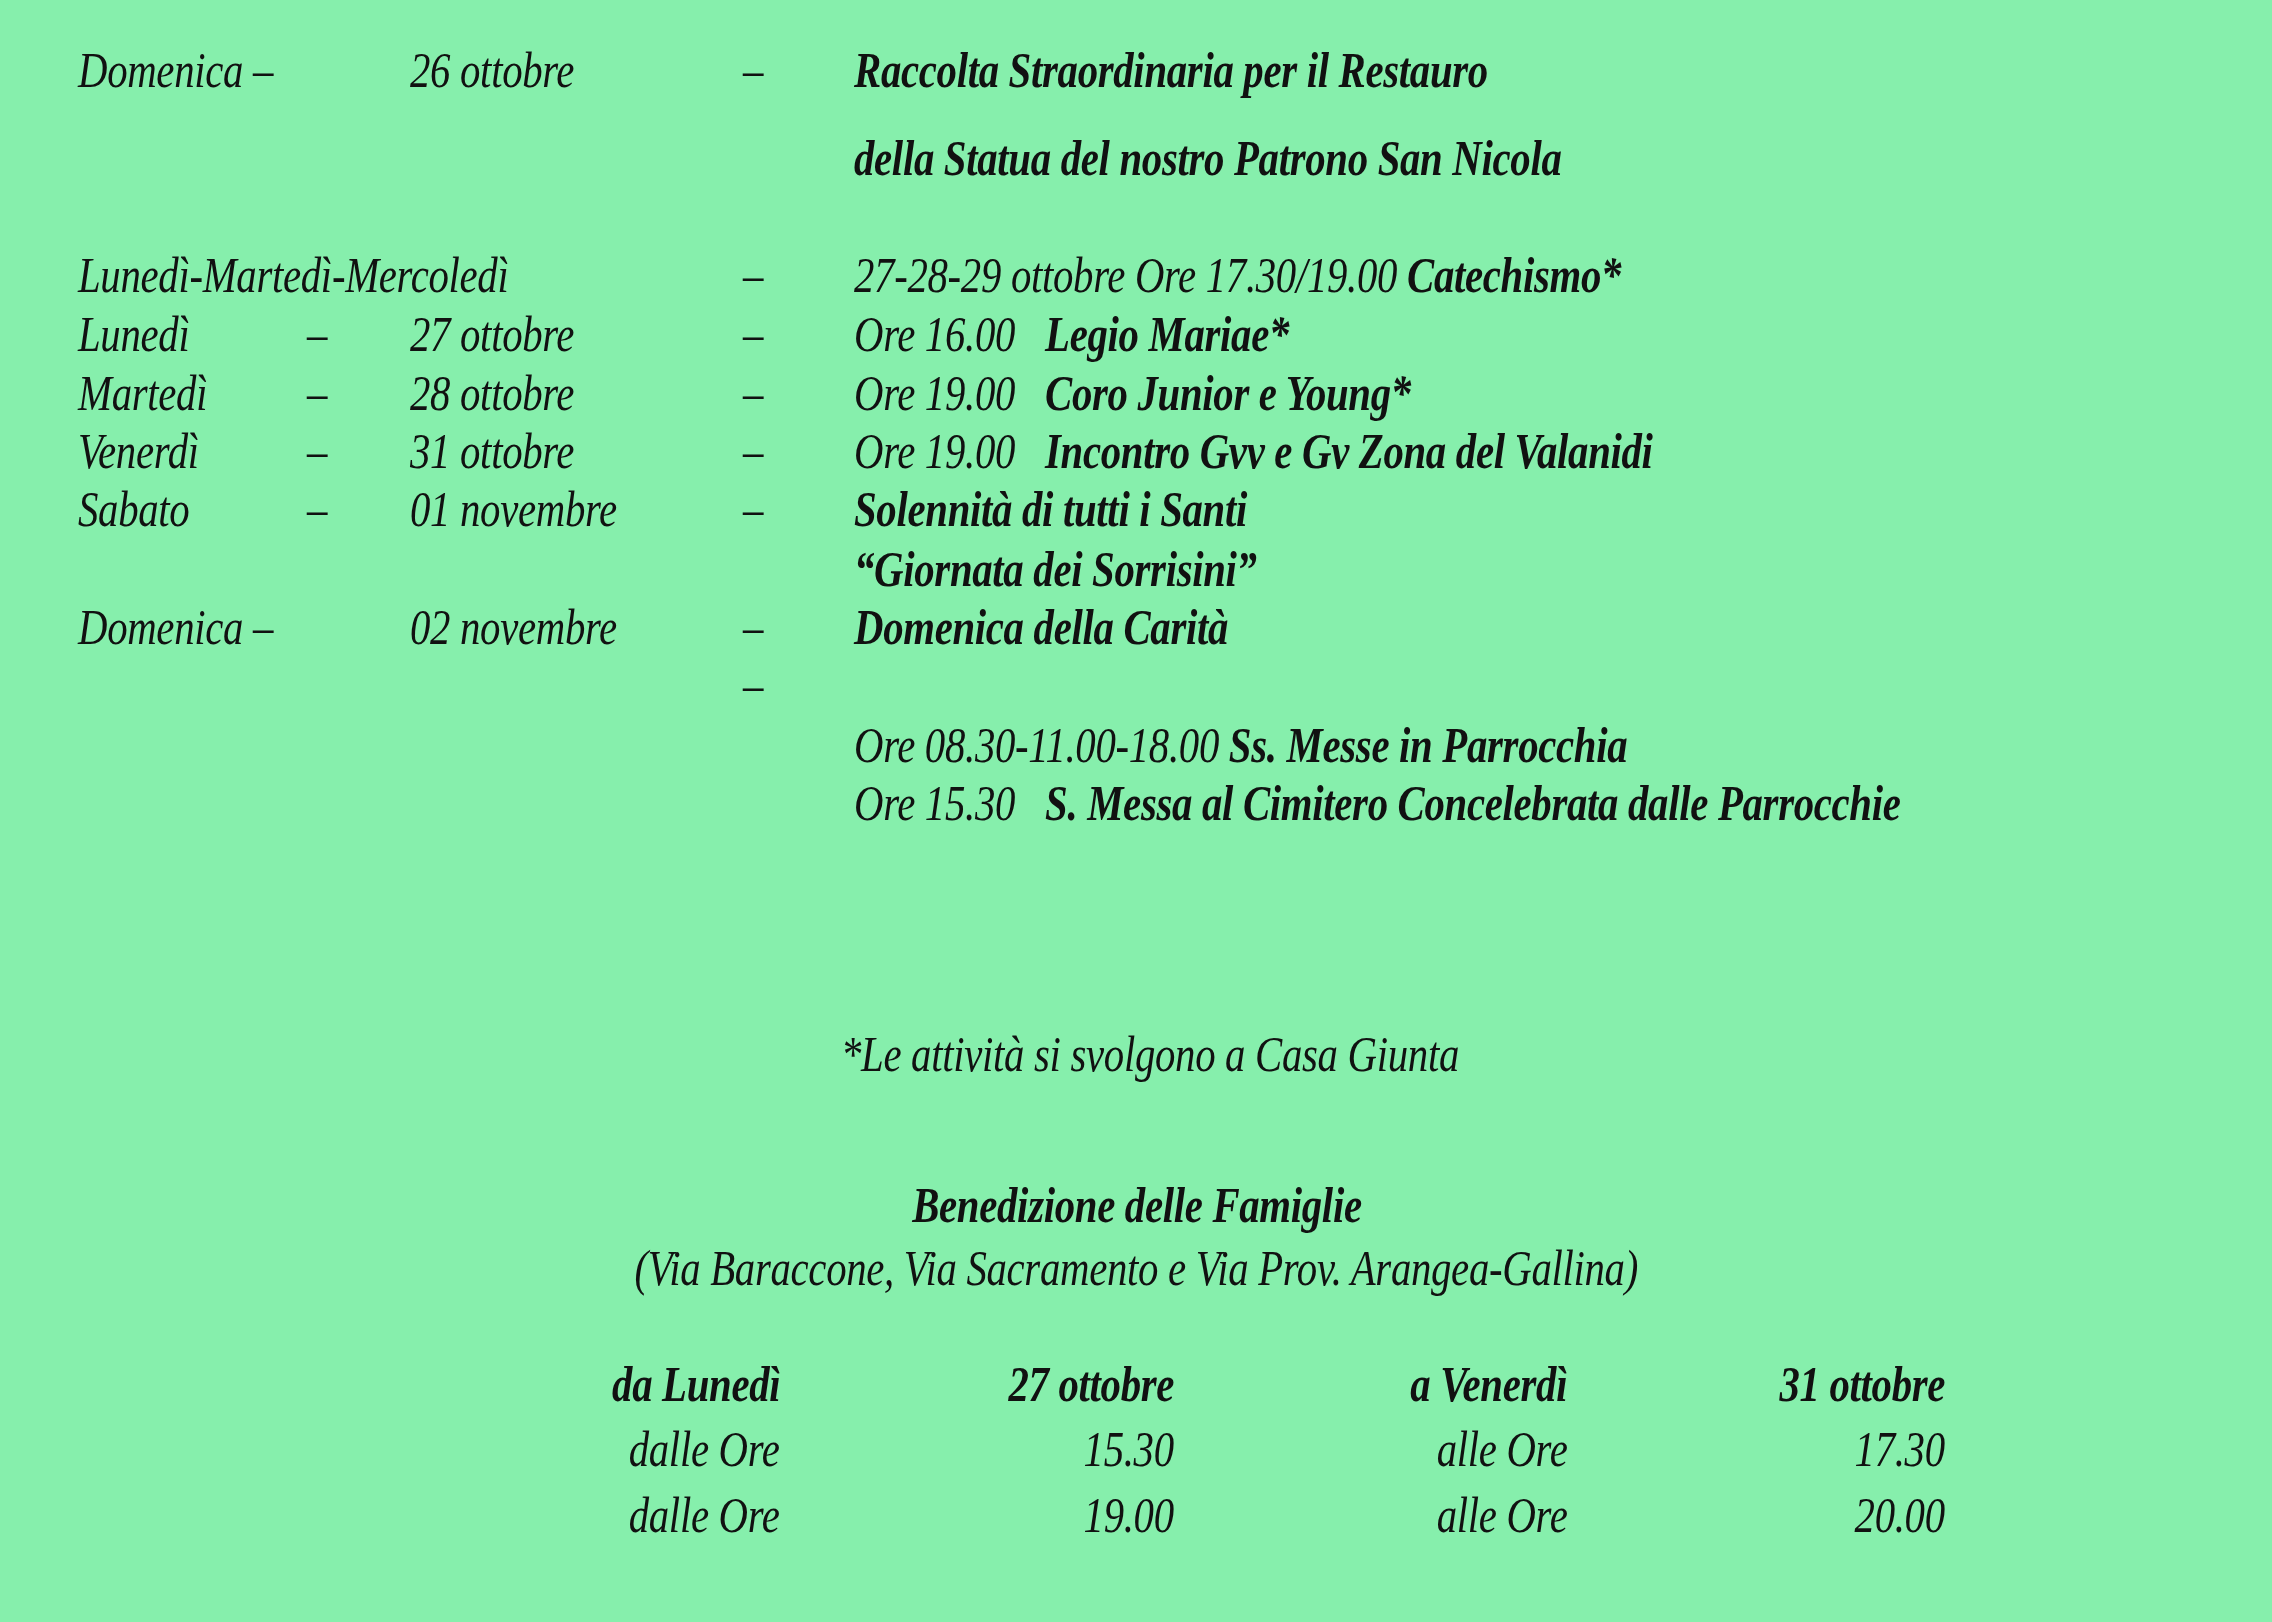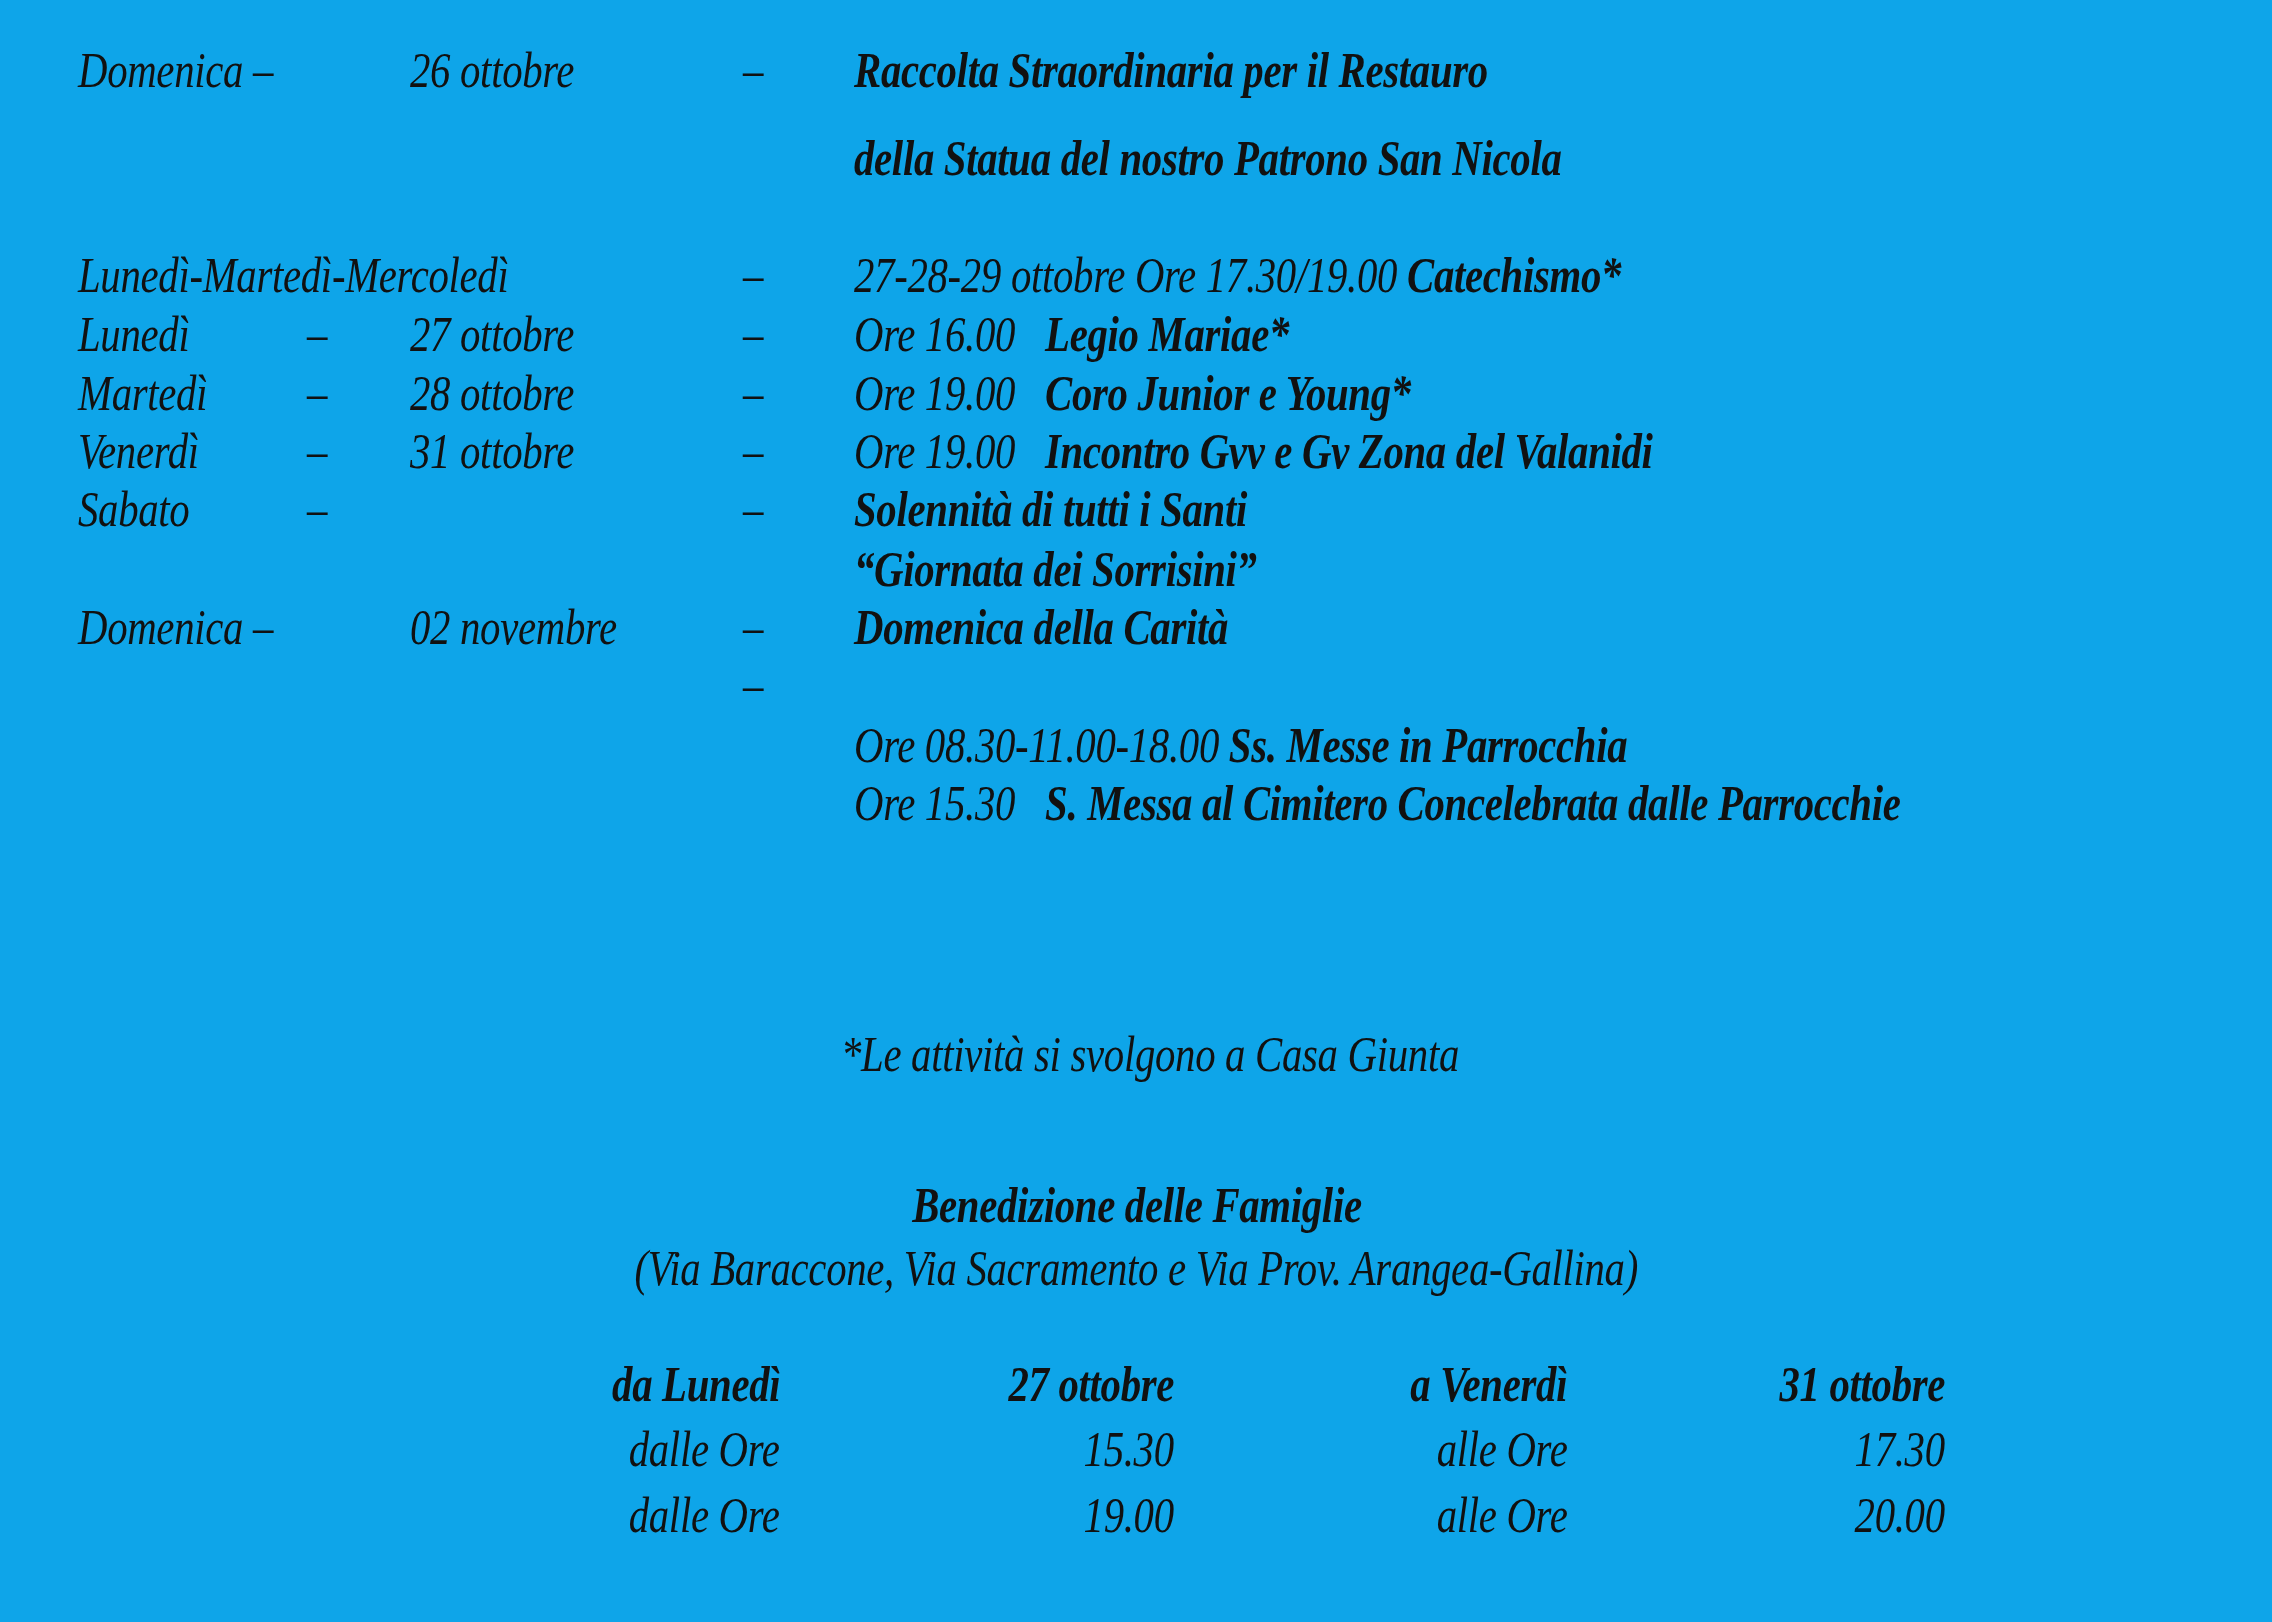--- a/index.html
+++ b/index.html
@@ -13,21 +13,21 @@
     height: 1622px;
     font-family: "Liberation Serif", "DejaVu Serif", serif;
     color: #111111;
     overflow: hidden;
   }
 
   .page {
     position: relative;
     width: 2273px;
     height: 1622px;
-    background: #0ea5e9;
+    background: #86efac;
   }
 
   
   .it {
     font-style: italic;
     font-weight: 400;
     transform: scaleX(0.80);
     transform-origin: left center;
     white-space: nowrap;
     display: inline-block;
@@ -156,20 +156,21 @@
       <div class="srow" style="position: absolute; left: 0px; top: 412px; width: 2273px;">
         <div class="cell c-day"><span class="it">Venerdì</span></div>
         <div class="cell c-dash1"><span class="it">–</span></div>
         <div class="cell c-date"><span class="it">31 ottobre</span></div>
         <div class="cell c-dash2"><span class="it">–</span></div>
         <div class="cell c-text"><span class="it"><span style="font-weight: 400;">Ore 19.00  </span><span style="font-weight: 700;">Incontro Gvv e Gv Zona del Valanidi</span></span></div>
       </div>
       <div class="srow" style="position: absolute; left: 0px; top: 470px; width: 2273px;">
         <div class="cell c-day"><span class="it">Sabato</span></div>
         <div class="cell c-dash1"><span class="it">–</span></div>
+        <div class="cell c-date"><span class="it">01 novembre</span></div>
         <div class="cell c-dash2"><span class="it">–</span></div>
         <div class="cell c-text"><span class="it"><span style="font-weight: 700;">Solennità di tutti i Santi</span></span></div>
       </div>
       <div class="srow" style="position: absolute; left: 0px; top: 530px; width: 2273px;">
         <div class="cell c-text"><span class="it"><span style="font-weight: 700;">“Giornata dei Sorrisini”</span></span></div>
       </div>
       <div class="srow" style="position: absolute; left: 0px; top: 588px; width: 2273px;">
         <div class="cell c-day"><span class="it">Domenica –</span></div>
         <div class="cell c-date"><span class="it">02 novembre</span></div>
         <div class="cell c-dash2"><span class="it">–</span></div>

